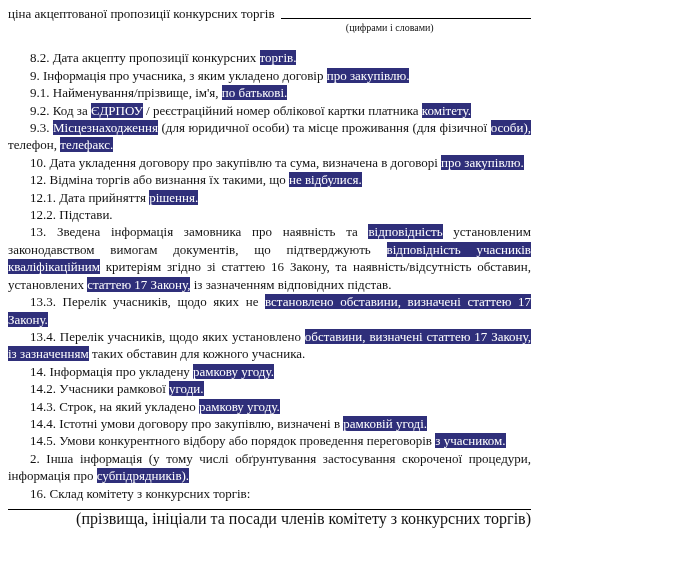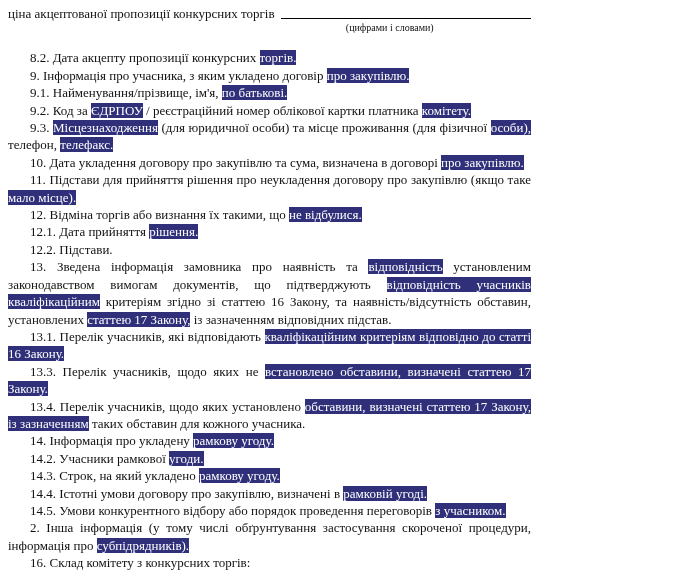--- a/index.html
+++ b/index.html
@@ -66,26 +66,24 @@
 
   <div class="topline-caption">(цифрами і словами)</div>
 
   <div id="paragraphs" class="body-text">
       <p class="para"><span class="">8.2. Дата акцепту пропозиції конкурсних </span><span class="hl">торгів.</span></p>
       <p class="para"><span class="">9. Інформація про учасника, з яким укладено договір </span><span class="hl">про закупівлю.</span></p>
       <p class="para"><span class="">9.1. Найменування/прізвище, ім'я, </span><span class="hl">по батькові.</span></p>
       <p class="para"><span class="">9.2. Код за </span><span class="hl">ЄДРПОУ</span><span class=""> / реєстраційний номер облікової картки платника </span><span class="hl">комітету.</span></p>
       <p class="para"><span class="">9.3. </span><span class="hl">Місцезнаходження</span><span class=""> (для юридичної особи) та місце проживання (для фізичної </span><span class="hl">особи),</span><span class=""> телефон, </span><span class="hl">телефакс.</span></p>
       <p class="para"><span class="">10. Дата укладення договору про закупівлю та сума, визначена в договорі </span><span class="hl">про закупівлю.</span></p>
-      <p class="para"><span class="">11. Підстави для прийняття рішення про неукладення договору про закупівлю (якщо таке </span><span class="hl">мало місце).</span></p>
       <p class="para"><span class="">12. Відміна торгів або визнання їх такими, що </span><span class="hl">не відбулися.</span></p>
       <p class="para"><span class="">12.1. Дата прийняття </span><span class="hl">рішення.</span></p>
       <p class="para"><span class="">12.2. Підстави.</span></p>
       <p class="para"><span class="">13. Зведена інформація замовника про наявність та </span><span class="hl">відповідність</span><span class=""> установленим законодавством вимогам документів, що підтверджують </span><span class="hl">відповідність учасників кваліфікаційним</span><span class=""> критеріям згідно зі статтею 16 Закону, та наявність/відсутність обставин, установлених </span><span class="hl">статтею 17 Закону,</span><span class=""> із зазначенням відповідних підстав.</span></p>
-      <p class="para"><span class="">13.1. Перелік учасників, які відповідають </span><span class="hl">кваліфікаційним критеріям відповідно до статті 16 Закону.</span></p>
       <p class="para"><span class="">13.3. Перелік учасників, щодо яких не </span><span class="hl">встановлено обставини, визначені статтею 17 Закону.</span></p>
       <p class="para"><span class="">13.4. Перелік учасників, щодо яких установлено </span><span class="hl">обставини, визначені статтею 17 Закону, із зазначенням</span><span class=""> таких обставин для кожного учасника.</span></p>
       <p class="para"><span class="">14. Інформація про укладену </span><span class="hl">рамкову угоду.</span></p>
       <p class="para"><span class="">14.2. Учасники рамкової </span><span class="hl">угоди.</span></p>
       <p class="para"><span class="">14.3. Строк, на який укладено </span><span class="hl">рамкову угоду.</span></p>
       <p class="para"><span class="">14.4. Істотні умови договору про закупівлю, визначені в </span><span class="hl">рамковій угоді.</span></p>
       <p class="para"><span class="">14.5. Умови конкурентного відбору або порядок проведення переговорів </span><span class="hl">з учасником.</span></p>
       <p class="para"><span class="">2. Інша інформація (у тому числі обґрунтування застосування скороченої процедури, інформація про </span><span class="hl">субпідрядників).</span></p>
       <p class="para"><span class="">16. Склад комітету з конкурсних торгів:</span></p>
     </div>

